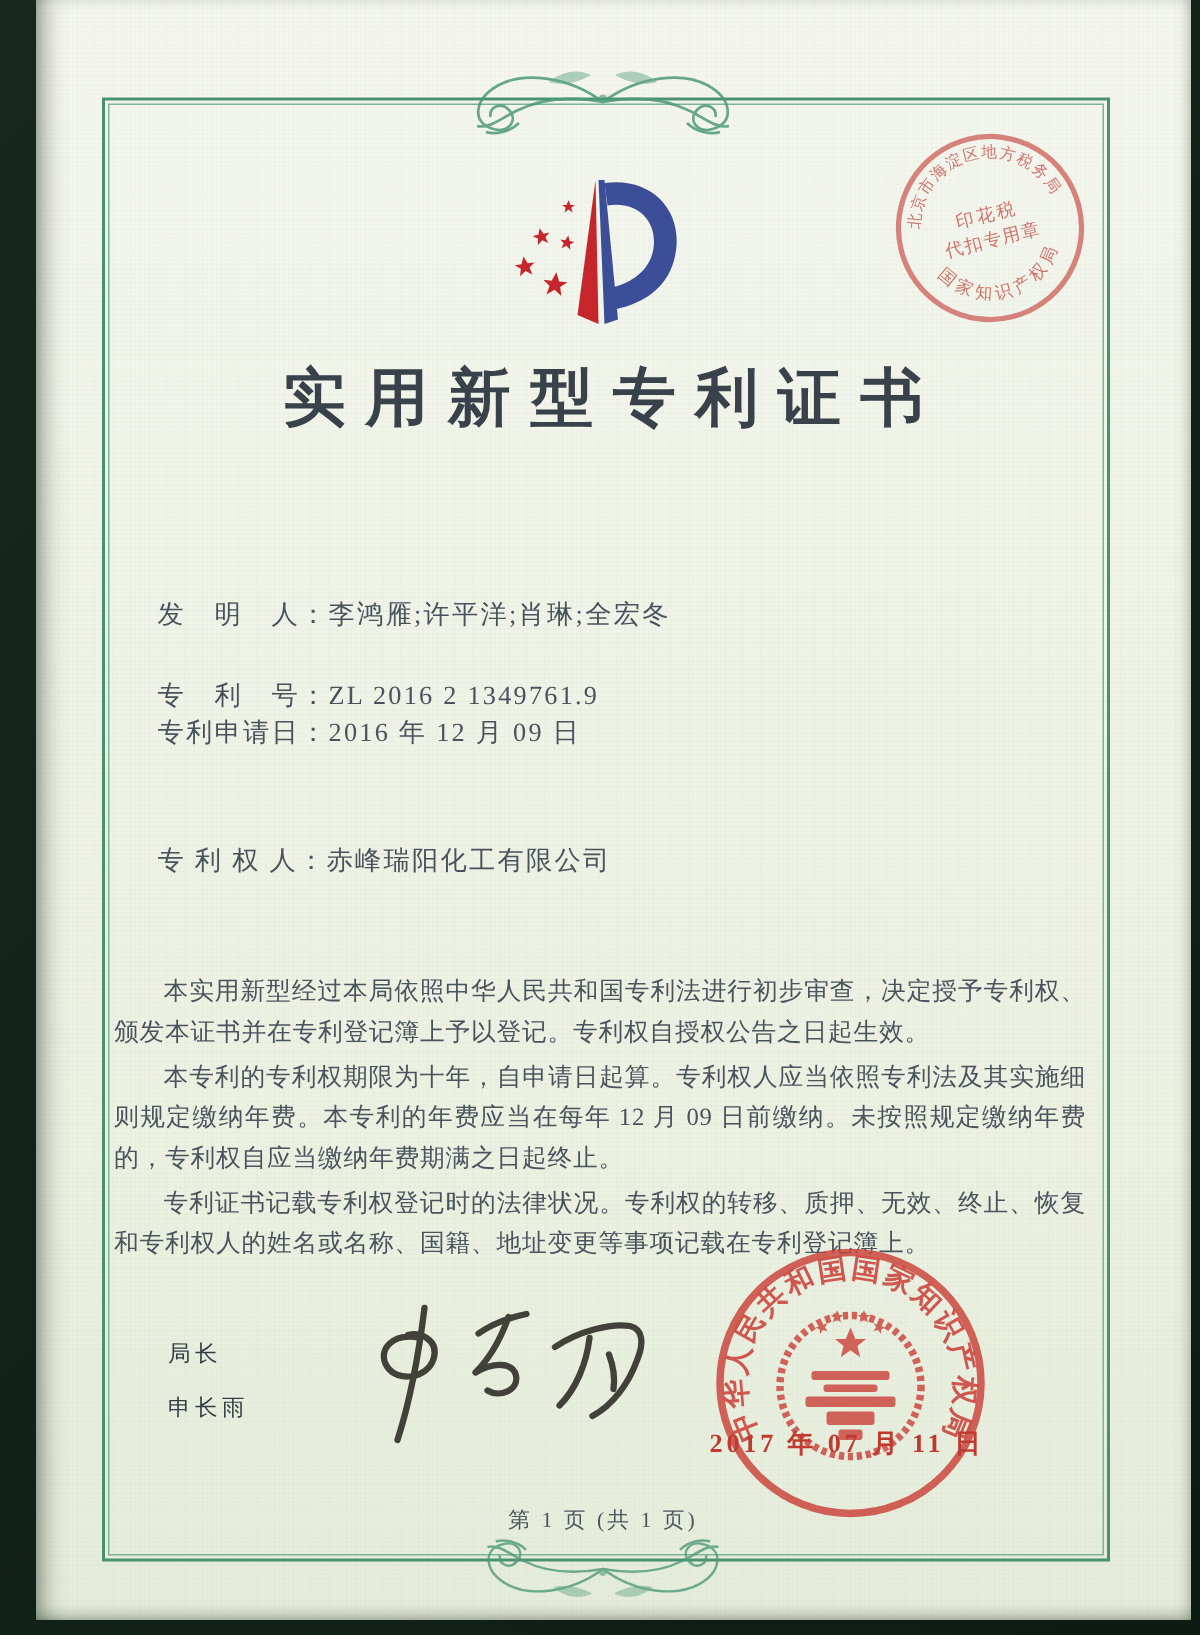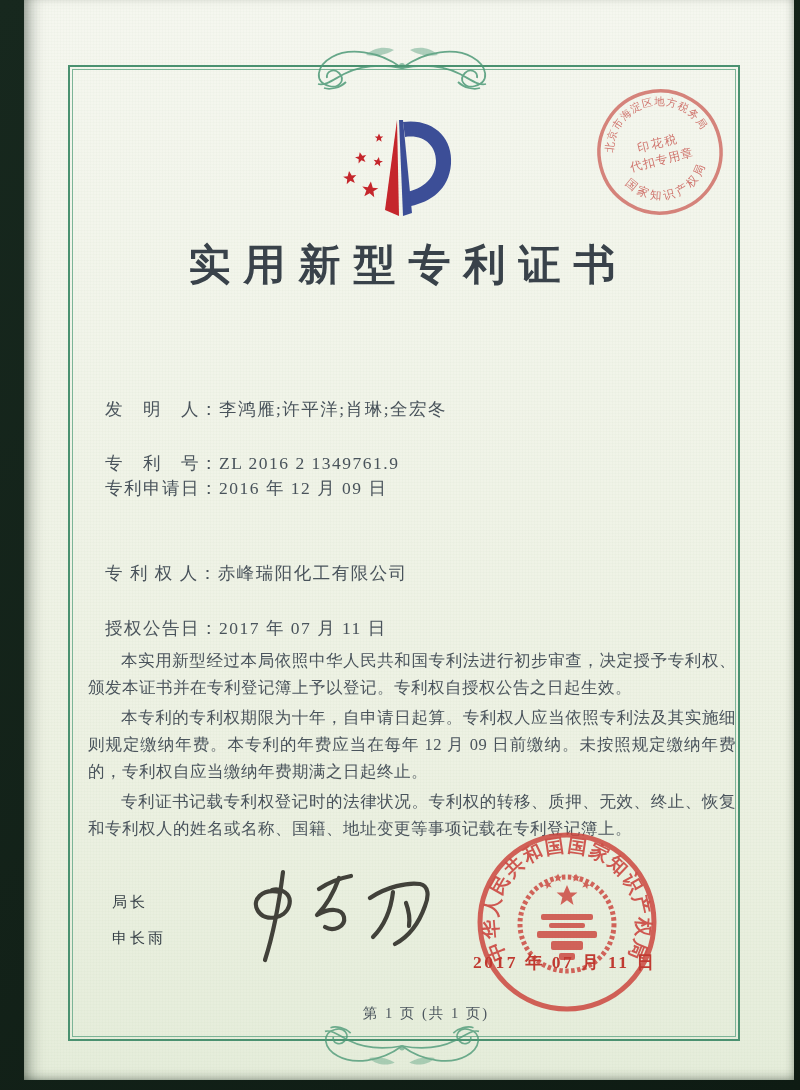--- a/index.html
+++ b/index.html
@@ -12,31 +12,31 @@
            repeating-linear-gradient(90deg, rgba(180,198,170,.07) 0 1px, transparent 1px 3px);
          box-shadow:inset 14px 0 18px -12px rgba(10,25,15,.55), inset -6px 0 10px -6px rgba(10,25,15,.35), inset 0 -8px 12px -8px rgba(10,25,15,.4);}
   .frame{position:absolute;left:68px;top:65px;width:668px;height:972px;border:2px solid #4a9170;}
   .frame::after{content:"";position:absolute;inset:2px;border:1px solid #7cb497;}
   .abs{position:absolute;}
   .cert-no{left:102px;top:116px;font-size:16.5px;letter-spacing:5px;color:#4f585f;}
   .title{left:0;top:237px;width:804px;text-align:center;font-size:42px;font-weight:bold;
          letter-spacing:13px;color:#39424a;text-indent:13px;}
   .field{left:105px;font-size:17.5px;color:#49535b;letter-spacing:1.5px;white-space:nowrap;}
   .f0{top:338px}.f1{top:397px}.f2{top:451px}.f3{top:476px}.f4{top:561px}.f5{top:616px}
-  .body-text{left:88px;top:647px;width:648px;font-size:16.5px;line-height:1.64;color:#4a545c;
+  .body-text{left:76px;top:647px;width:648px;font-size:16.5px;line-height:1.64;color:#4a545c;
              text-align:justify;letter-spacing:.5px;}
   .body-text p{margin:0 0 3px 0;text-indent:2em;}
   .director{font-family:"Liberation Sans","DejaVu Sans",sans-serif;color:#333d44;font-size:15px;
             letter-spacing:3px;font-weight:400;}
   .dl{left:112px;top:893px}.dn{left:112px;top:929px}
   .sig{left:222px;top:862px;}
   .office-seal{left:463px;top:822px;opacity:.92;}
   .seal-date{left:473px;top:950px;font-size:17.5px;font-weight:700;color:#c03a31;letter-spacing:2.5px;
              font-family:"Liberation Serif",serif;}
-  .footer{left:68px;top:1004px;width:668px;text-align:center;font-size:14.5px;color:#4c565e;letter-spacing:2px;margin-left:24px;}
+  .footer{left:68px;top:1004px;width:668px;text-align:center;font-size:14.5px;color:#4c565e;letter-spacing:2px;}
   .tax-seal{left:592px;top:84px;transform:rotate(-14deg);opacity:.85;}
   .logo{left:333px;top:112px;}
   .flourish-top{left:282px;top:42px;}
   .flourish-bottom{left:292px;top:1018px;transform:scaleY(-1);}
   svg text{font-family:"Liberation Sans","DejaVu Sans",sans-serif;}
 </style>
 </head>
 <body>
 
 <div class="photo">
@@ -105,23 +105,20 @@
   </div>
   <div class="abs field f2">
     <span>专　利　号：</span><span>ZL 2016 2 1349761.9</span>
   </div>
   <div class="abs field f3">
     <span>专利申请日：</span><span>2016 年 12 月 09 日</span>
   </div>
   <div class="abs field f4">
     <span>专 利 权 人：</span><span>赤峰瑞阳化工有限公司</span>
   </div>
-  <div class="abs field f5">
-    <span>授权公告日：</span><span>2017 年 07 月 11 日</span>
-  </div>
 
   <div class="abs body-text">
     <p>本实用新型经过本局依照中华人民共和国专利法进行初步审查，决定授予专利权、颁发本证书并在专利登记簿上予以登记。专利权自授权公告之日起生效。</p>
     <p>本专利的专利权期限为十年，自申请日起算。专利权人应当依照专利法及其实施细则规定缴纳年费。本专利的年费应当在每年 12 月 09 日前缴纳。未按照规定缴纳年费的，专利权自应当缴纳年费期满之日起终止。</p>
     <p>专利证书记载专利权登记时的法律状况。专利权的转移、质押、无效、终止、恢复和专利权人的姓名或名称、国籍、地址变更等事项记载在专利登记簿上。</p>
   </div>
 
   <div class="abs director dl">局长</div>
   <div class="abs director dn">申长雨</div>
 

